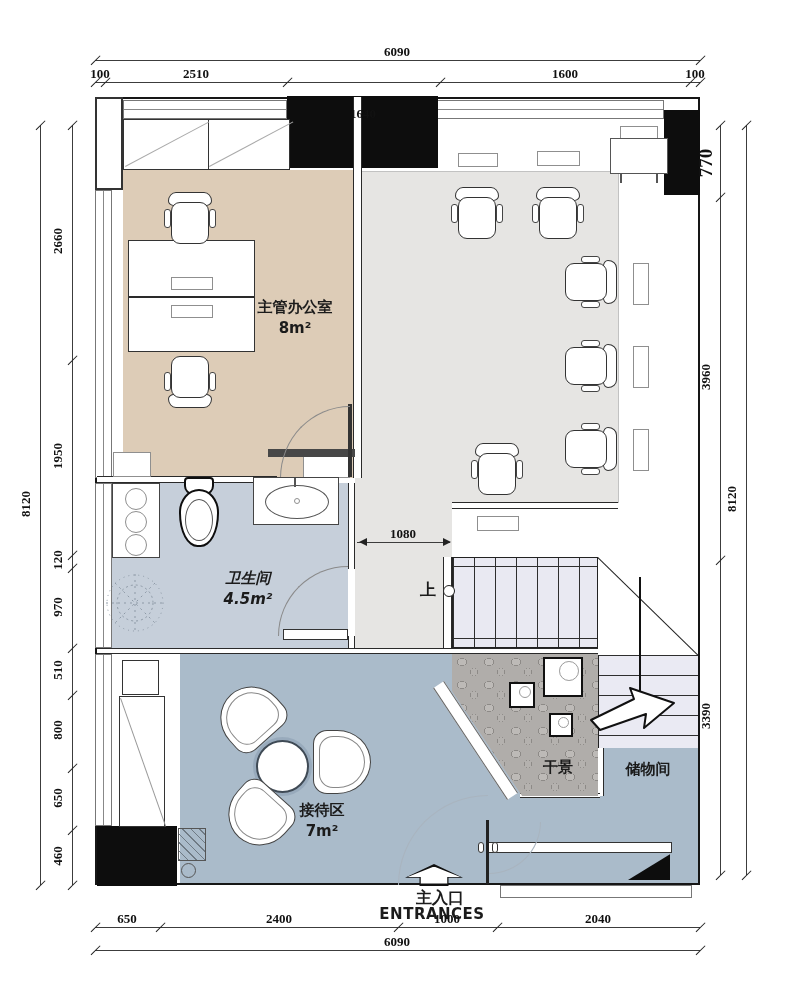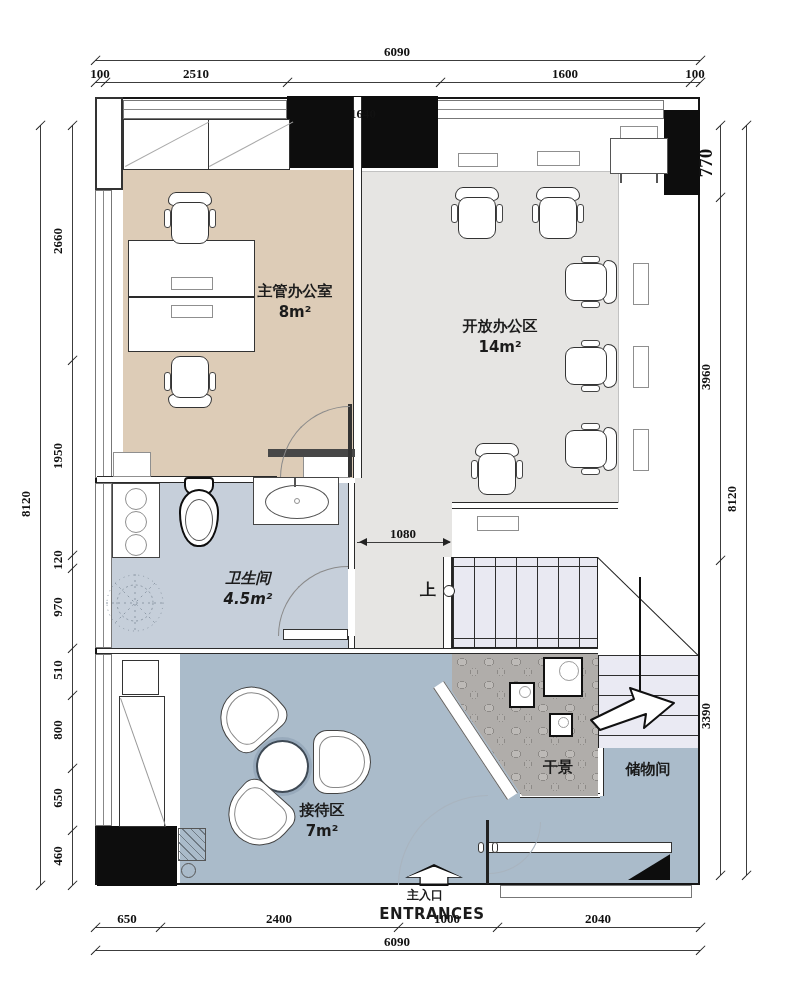--- a/index.html
+++ b/index.html
@@ -232,40 +232,36 @@
   <div class="arc" style="left:489px;top:822px;width:52px;height:52px;border-bottom:1.2px solid #a9b4bf;border-right:1.2px solid #a9b4bf;border-bottom-right-radius:100% 100%;"></div>
   <div class="line" style="left:486px;top:820px;width:3px;height:64px;background:#222;"></div>
   <div class="a" style="left:478px;top:842px;width:6px;height:11px;background:#fff;border:1px solid #333;border-radius:3px;"></div>
   <div class="a" style="left:492px;top:842px;width:6px;height:11px;background:#fff;border:1px solid #333;border-radius:3px;"></div>
   <div class="lfurn" style="left:500px;top:885px;width:192px;height:13px;border-color:#777;"></div>
   <div class="a" style="left:628px;top:852px;width:42px;height:28px;background:#0d0d0d;clip-path:polygon(0 100%,100% 8%,100% 100%);"></div>
   <div class="uparrow-outer">
       <div class="uparrow-inner"></div>
     </div>
 
-  <div class="room-label" style="left:235px;top:281px;width:120px;">
+  <div class="room-label" style="left:235px;top:297px;width:120px;">
     <div>主管办公室</div>
     <div>8m²</div>
-  </div>
-  <div class="room-label" style="left:440px;top:316px;width:120px;">
-    <div>开放办公区</div>
-    <div>14m²</div>
   </div>
   <div class="room-label" style="left:188px;top:568px;width:120px;font-style:italic;">
     <div>卫生间</div>
     <div>4.5m²</div>
   </div>
   <div class="room-label" style="left:262px;top:800px;width:120px;">
     <div>接待区</div>
     <div>7m²</div>
   </div>
   <div class="room-label" style="left:518px;top:757px;width:80px;">干景</div>
   <div class="room-label" style="left:608px;top:759px;width:80px;">储物间</div>
   <div class="room-label" style="left:416px;top:579px;width:24px;font-size:16px;">上</div>
-  <div class="room-label" style="left:365px;top:887px;width:120px;font-size:12px;">主入口</div>
+  <div class="room-label" style="left:380px;top:887px;width:120px;font-size:16px;">主入口</div>
   <div class="room-label" style="left:372px;top:904px;width:120px;font-size:15px;letter-spacing:.5px;">ENTRANCES</div>
 
   <div class="dimh" style="left:95px;top:60px;width:605px;"></div>
   <div class="tk" style="left:95px;top:60px;"></div>
     <div class="tk" style="left:700px;top:60px;"></div>
   <div class="dnum" style="left:397px;top:44px;">6090</div>
   <div class="dimh" style="left:95px;top:82px;width:605px;"></div>
   <div class="tk" style="left:95px;top:82px;"></div>
     <div class="tk" style="left:105px;top:82px;"></div>
     <div class="tk" style="left:287px;top:82px;"></div>

